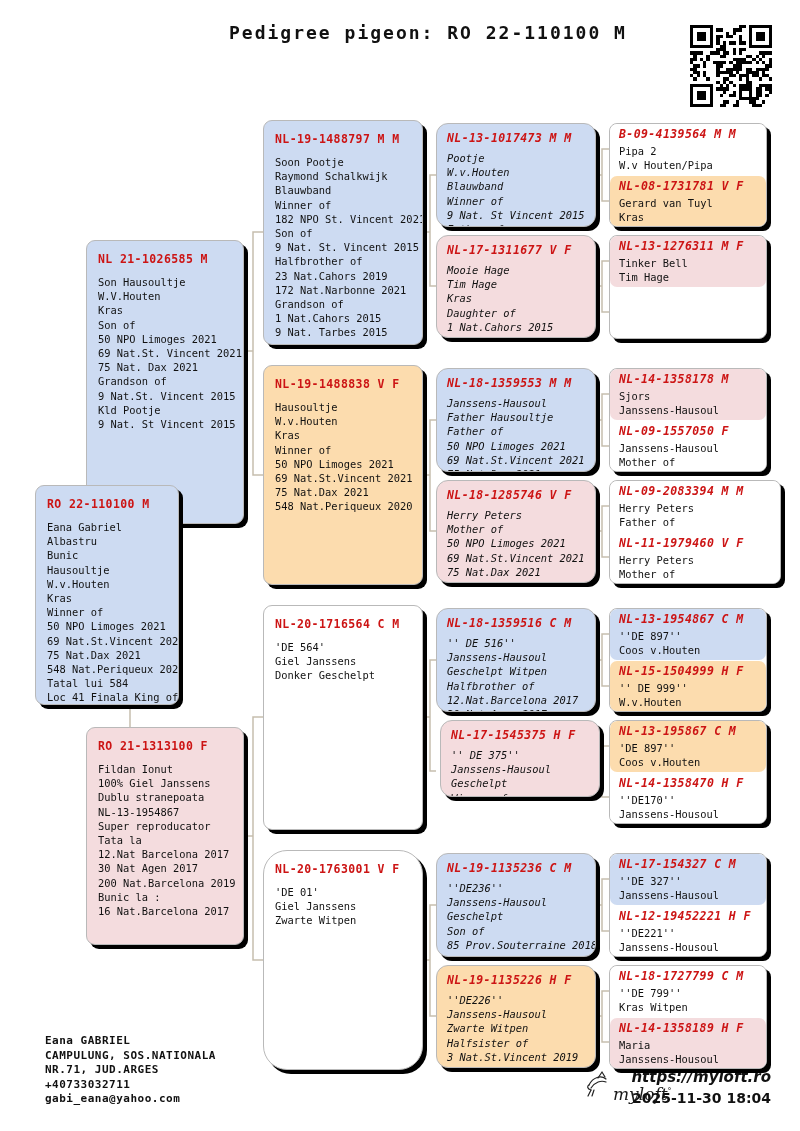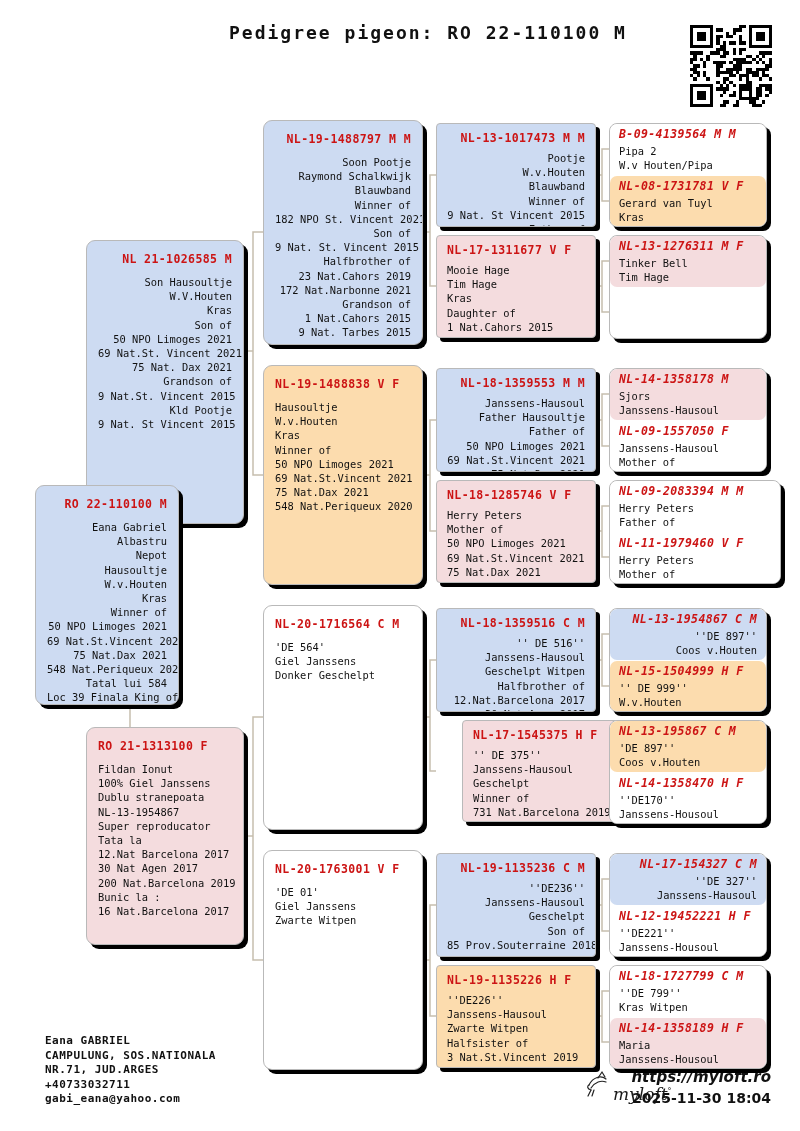--- a/index.html
+++ b/index.html
@@ -6,26 +6,26 @@
   #page{position:relative;width:800px;height:1131px;background:#ffffff;margin:0 auto;
         font-family:"DejaVu Sans Mono","Liberation Mono",monospace;overflow:hidden;}
   #page-title{position:absolute;left:0;top:22px;width:100%;text-align:center;
         padding-left:56px;box-sizing:border-box;font-size:18px;font-weight:bold;
         letter-spacing:2px;color:#111;}
   #qr{position:absolute;left:690px;top:25px;width:82px;height:82px;}
   #connectors{position:absolute;left:0;top:0;z-index:0;}
   .box{position:absolute;z-index:1;border:1px solid #b9b9b9;border-radius:9px;
         box-shadow:4px 4px 0 0 #000;overflow:hidden;box-sizing:border-box;}
   .box.lg{padding:11px 11px;}
-  .box.md{padding:7px 10px;border-radius:4px;}
+  .box.md{padding:7px 10px;border-radius:12px;font-style:italic;}
   .pair{position:absolute;z-index:1;border:1px solid #b9b9b9;border-radius:8px;
         box-shadow:4px 4px 0 0 #000;overflow:hidden;box-sizing:border-box;background:#fff;}
   .half{position:relative;width:100%;height:51px;padding:3px 9px 0;box-sizing:border-box;
         border-radius:7px;overflow:hidden;margin-bottom:1px;}
-  .variant-blue{background:#cddbf2;text-align:right;}
+  .variant-blue{background:#cddbf2;}
   .variant-orange{background:#fcdcae;}
   .variant-pink{background:#f4dcde;}
   .variant-white{background:#ffffff;}
   .ring{color:#cc1414;font-weight:bold;font-size:11.5px;letter-spacing:.4px;
         white-space:pre;line-height:15px;}
   .lg .ring{margin-bottom:8px;}
   .md .ring{margin-bottom:5px;}
   .half .ring{margin-bottom:2px;line-height:15px;font-style:italic;}
   .bline{font-size:10.4px;line-height:14.2px;color:#111;white-space:pre;}
   .half .bline{line-height:14px;}
@@ -381,31 +381,31 @@
         <div class="bline">75 Nat. Dax 2021</div>
         <div class="bline">Grandson of</div>
         <div class="bline">9 Nat.St. Vincent 2015</div>
         <div class="bline">Kld Pootje</div>
         <div class="bline">9 Nat. St Vincent 2015</div>
       </div>
       <div class="box lg variant-blue" style="left: 35px; top: 485px; width: 144px; height: 220px;">
         <div class="ring">RO 22-110100 M</div>
         <div class="bline">Eana Gabriel</div>
         <div class="bline">Albastru</div>
-        <div class="bline">Nepot</div>
+        <div class="bline">Bunic</div>
         <div class="bline">Hausoultje</div>
         <div class="bline">W.v.Houten</div>
         <div class="bline">Kras</div>
         <div class="bline">Winner of</div>
         <div class="bline">50 NPO Limoges 2021</div>
         <div class="bline">69 Nat.St.Vincent 2021</div>
         <div class="bline">75 Nat.Dax 2021</div>
         <div class="bline">548 Nat.Periqueux 2020</div>
         <div class="bline">Tatal lui 584</div>
-        <div class="bline">Loc 39 Finala King of</div>
+        <div class="bline">Loc 41 Finala King of</div>
         <div class="bline">Race Mapouti 400 Km 2023</div>
       </div>
       <div class="box lg variant-pink" style="left: 86px; top: 727px; width: 158px; height: 218px;">
         <div class="ring">RO 21-1313100 F</div>
         <div class="bline">Fildan Ionut</div>
         <div class="bline">100% Giel Janssens</div>
         <div class="bline">Dublu stranepoata</div>
         <div class="bline">NL-13-1954867</div>
         <div class="bline">Super reproducator</div>
         <div class="bline">Tata la</div>
@@ -441,21 +441,21 @@
         <div class="bline">69 Nat.St.Vincent 2021</div>
         <div class="bline">75 Nat.Dax 2021</div>
         <div class="bline">548 Nat.Periqueux 2020</div>
       </div>
       <div class="box lg variant-white" style="left: 263px; top: 605px; width: 160px; height: 225px;">
         <div class="ring">NL-20-1716564 C M</div>
         <div class="bline">'DE 564'</div>
         <div class="bline">Giel Janssens</div>
         <div class="bline">Donker Geschelpt</div>
       </div>
-      <div class="box lg variant-white" style="left: 263px; top: 850px; width: 160px; height: 220px;">
+      <div class="box lg variant-white" style="left: 263px; top: 850px; width: 160px; height: 220px; border-radius: 24px;">
         <div class="ring">NL-20-1763001 V F</div>
         <div class="bline">'DE 01'</div>
         <div class="bline">Giel Janssens</div>
         <div class="bline">Zwarte Witpen</div>
       </div>
       <div class="box md variant-blue" style="left: 436px; top: 123px; width: 160px; height: 104px;">
         <div class="ring">NL-13-1017473 M M</div>
         <div class="bline">Pootje</div>
         <div class="bline">W.v.Houten</div>
         <div class="bline">Blauwband</div>
@@ -492,21 +492,21 @@
       </div>
       <div class="box md variant-blue" style="left: 436px; top: 608px; width: 160px; height: 104px;">
         <div class="ring">NL-18-1359516 C M</div>
         <div class="bline">'' DE 516''</div>
         <div class="bline">Janssens-Hausoul</div>
         <div class="bline">Geschelpt Witpen</div>
         <div class="bline">Halfbrother of</div>
         <div class="bline">12.Nat.Barcelona 2017</div>
         <div class="bline">30 Nat.Agen 2017</div>
       </div>
-      <div class="box md variant-pink" style="left: 462px; top: 720px; width: 160px; height: 102px;">
+      <div class="box md variant-pink" style="left: 440px; top: 720px; width: 160px; height: 77px;">
         <div class="ring">NL-17-1545375 H F</div>
         <div class="bline">'' DE 375''</div>
         <div class="bline">Janssens-Hausoul</div>
         <div class="bline">Geschelpt</div>
         <div class="bline">Winner of</div>
         <div class="bline">731 Nat.Barcelona 2019</div>
         <div class="bline">Halfsister of</div>
       </div>
       <div class="box md variant-blue" style="left: 436px; top: 853px; width: 160px; height: 104px;">
         <div class="ring">NL-19-1135236 C M</div>

